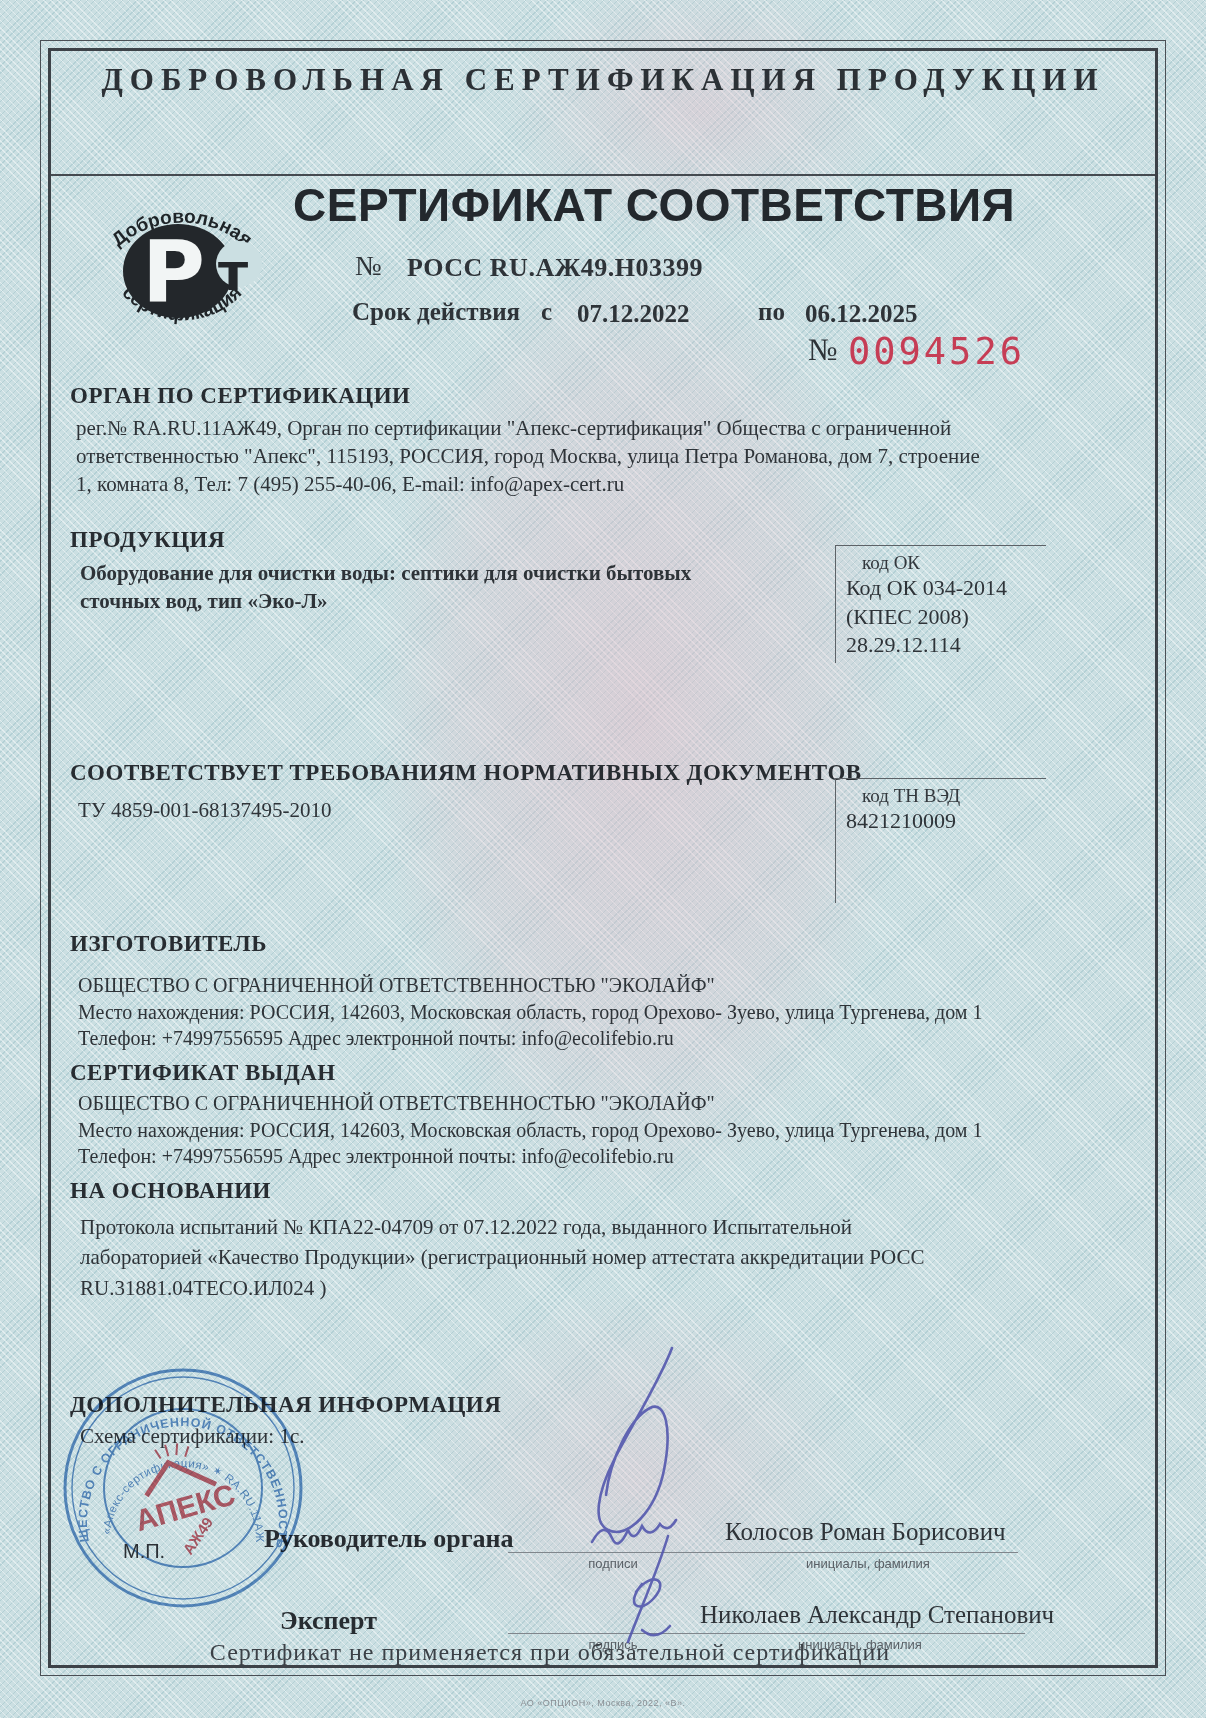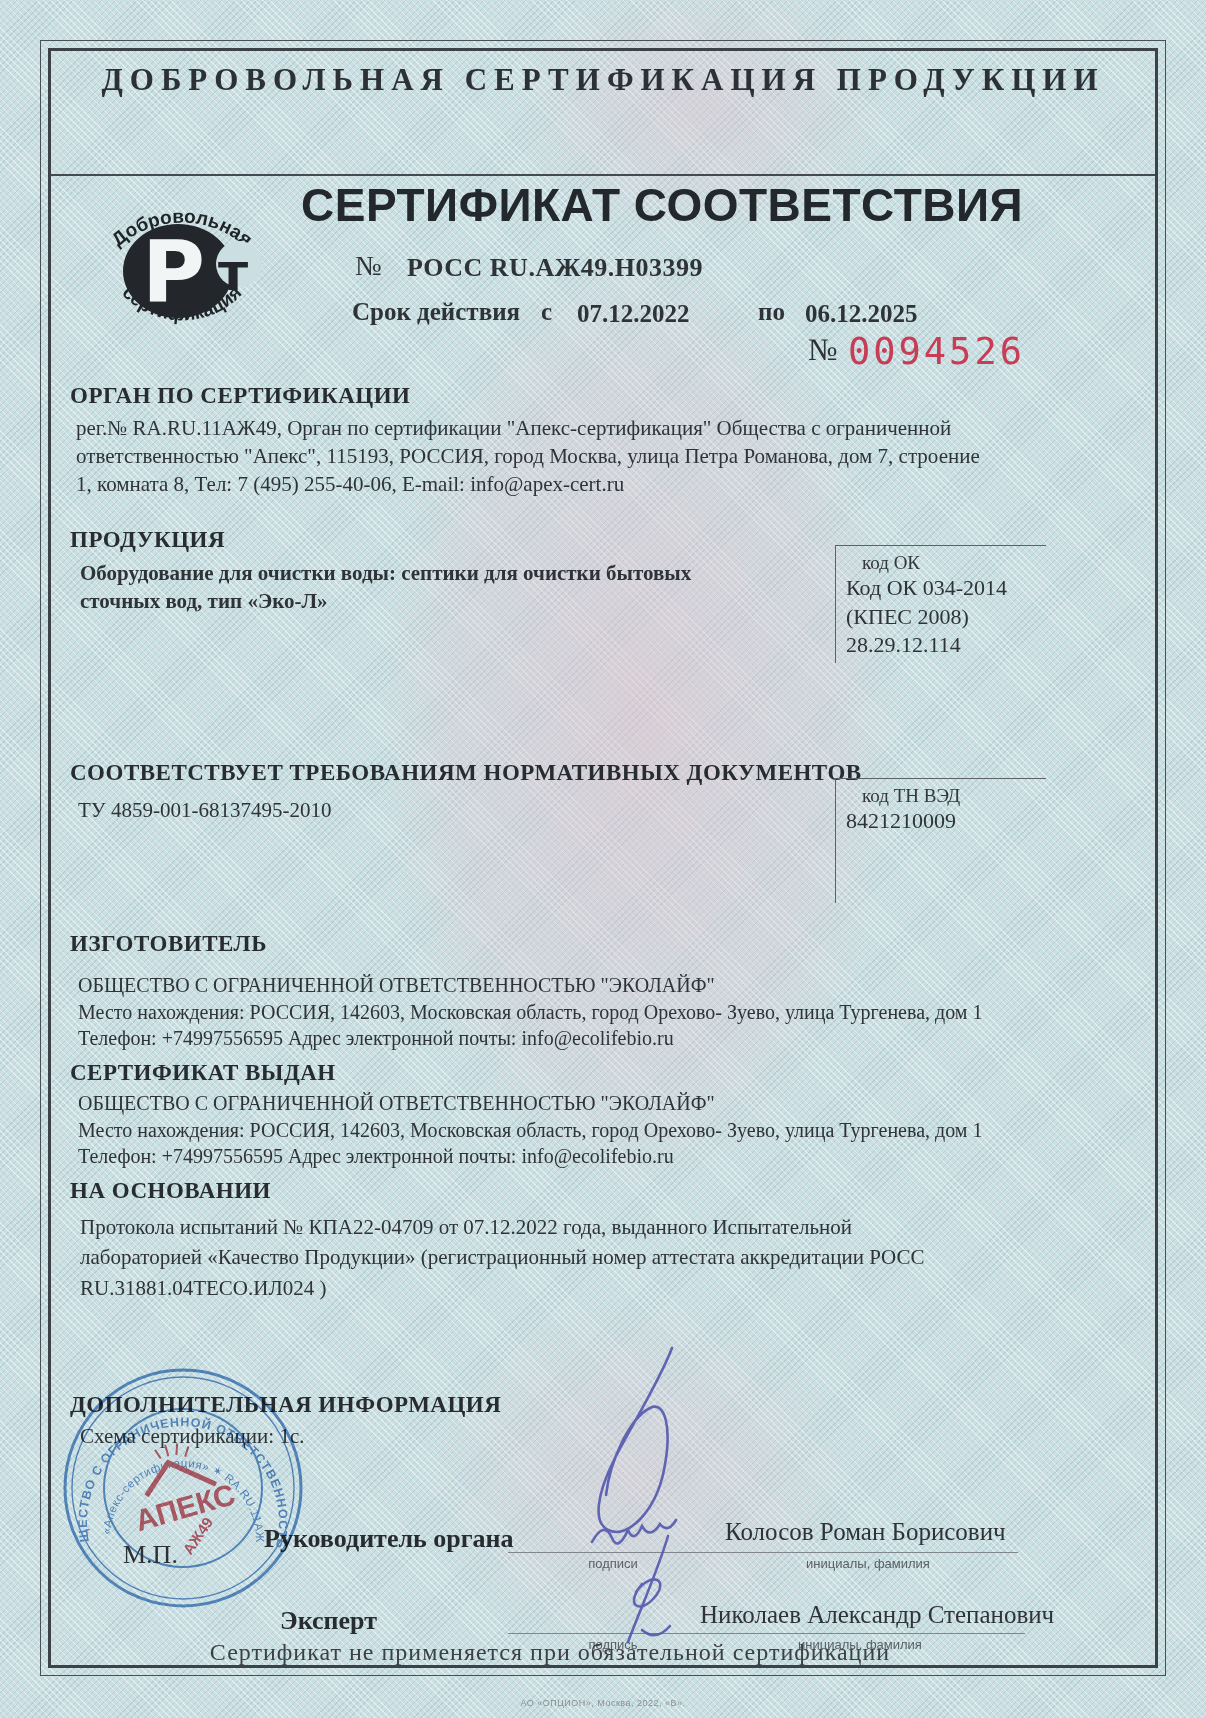--- a/index.html
+++ b/index.html
@@ -36,21 +36,21 @@
   .body-text{font-family:"Liberation Serif",serif;font-size:21px;line-height:1.33;color:#2e3338;}
   .code-box{border-left:1.5px solid #5d6267;border-top:1.5px solid #5d6267;padding:6px 10px;}
   .code-label{font-family:"Liberation Serif",serif;font-size:19px;color:#33383d;margin-left:16px;}
   .code-line{font-family:"Liberation Serif",serif;font-size:22px;line-height:1.3;color:#2e3338;}
   .role{font-family:"Liberation Serif",serif;font-weight:bold;font-size:26px;color:#272c31;}
   .sig-line{border-bottom:1.5px solid #80868c;}
   .sig-caption{font-family:"Liberation Sans",sans-serif;font-size:13px;color:#5a6066;text-align:center;}
   .sig-name{font-family:"Liberation Serif",serif;font-size:25px;color:#2e3338;}
   .bottom-note{font-family:"Liberation Serif",serif;font-size:24px;letter-spacing:1px;color:#3b4046;text-align:center;}
   .print-footer{font-family:"Liberation Sans",sans-serif;font-size:9px;color:#8a8f94;text-align:center;letter-spacing:0.5px;}
-  .mp-label{font-family:Liberation Serif, serif;font-size:26px;color:#2b3035;}
+  .mp-label{font-family:Liberation Sans, sans-serif;font-size:20px;color:#2b3035;}
   svg text{user-select:none;}
 </style>
 </head>
 <body>
 
 <div id="cert-page">
 
   <div class="frame-outer"></div>
   <div class="frame-inner"></div>
 
@@ -69,21 +69,21 @@
       <textPath href="#logo-arc-bot" startOffset="50%" text-anchor="middle">сертификация</textPath>
     </text>
     <g>
       <ellipse cx="96" cy="103" rx="55" ry="47" fill="#23272b"></ellipse>
       <circle cx="157" cy="96" r="23" fill="#cbdfe2"></circle>
       <text x="60" y="134" font-family="DejaVu Sans, sans-serif" font-size="86" font-weight="bold" fill="#f2f5f5">Р</text>
       <text x="136" y="122" font-family="DejaVu Sans, sans-serif" font-size="52" font-weight="bold" fill="#23272b">т</text>
     </g>
   </svg>
 
-  <div class="abs cert-title" style="left:293px;top:178px;margin-left:8px;">СЕРТИФИКАТ СООТВЕТСТВИЯ</div>
+  <div class="abs cert-title" style="left:293px;top:178px;">СЕРТИФИКАТ СООТВЕТСТВИЯ</div>
 
   <div class="abs num-sign" style="left:355px;top:250px;">№</div>
   <div class="abs num-val" style="left:407px;top:253px;">РОСС RU.АЖ49.Н03399</div>
 
   <div class="abs validity" style="left:352px;top:298px;">Срок действия</div>
   <div class="abs validity" style="left:541px;top:298px;">с</div>
   <div class="abs validity" style="left:577px;top:300px;">07.12.2022</div>
   <div class="abs validity" style="left:758px;top:298px;">по</div>
   <div class="abs validity" style="left:805px;top:300px;">06.12.2025</div>
 

